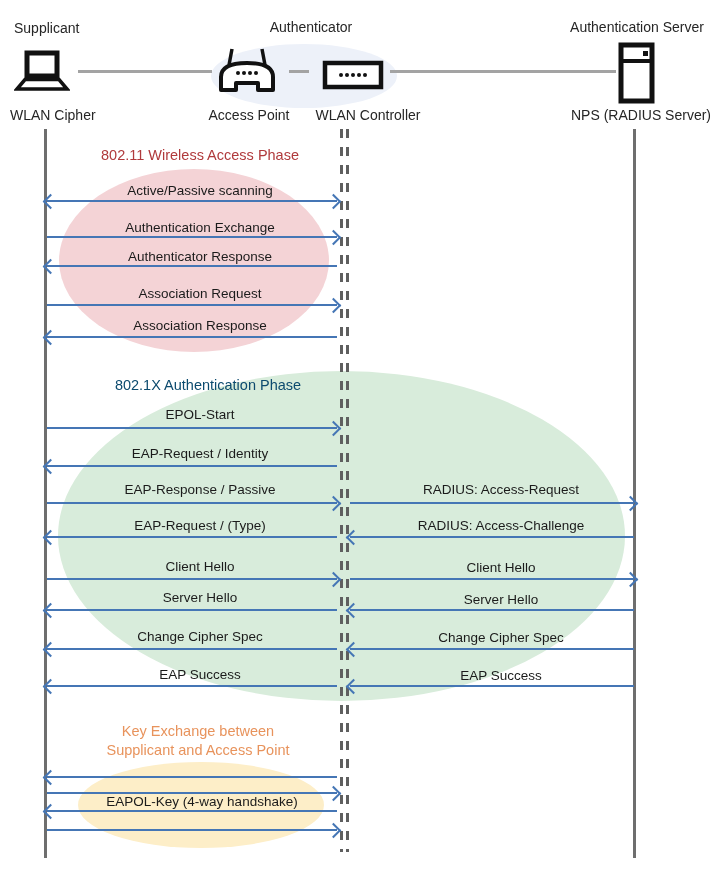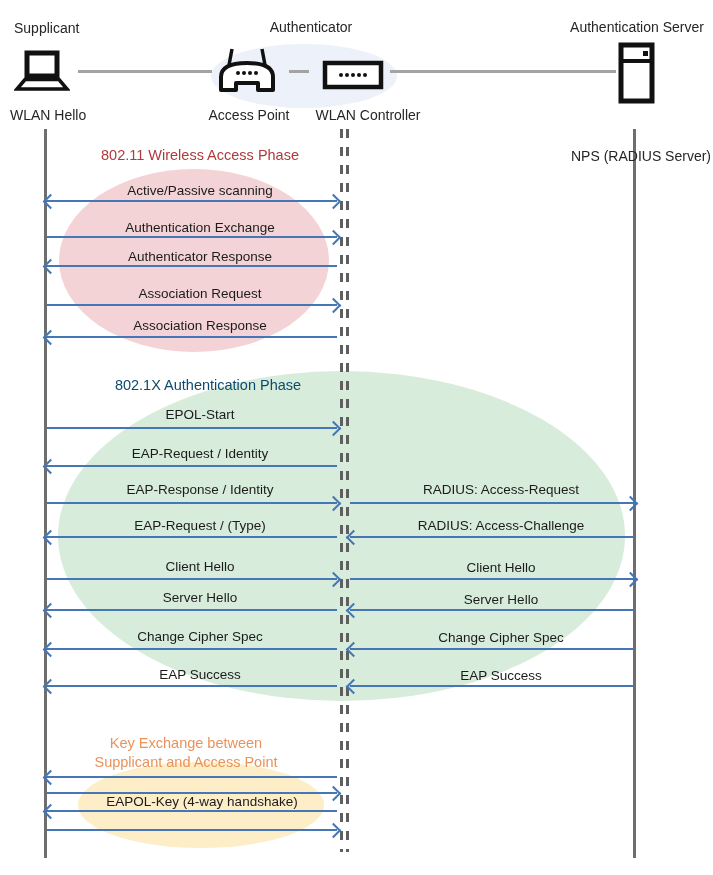--- a/index.html
+++ b/index.html
@@ -84,37 +84,37 @@
     </svg>
   </div>
   <div class="abs" style="left:618px;top:42px;z-index:2;">
     <svg width="37" height="62" viewBox="0 0 37 62">
       <rect x="3" y="3" width="31" height="56" fill="#fff" stroke="#111" stroke-width="5"></rect>
       <line x1="3" y1="19" x2="34" y2="19" stroke="#111" stroke-width="4"></line>
       <rect x="25" y="9" width="5" height="5" fill="#111"></rect>
     </svg>
   </div>
 
-  <div class="abs device-label" style="left:10px;top:107px;">WLAN Hello</div>
+  <div class="abs device-label" style="left:10px;top:107px;">WLAN Cipher</div>
   <div class="abs device-label centered" style="left:249px;top:107px;">Access Point</div>
   <div class="abs device-label centered" style="left:368px;top:107px;">WLAN Controller</div>
-  <div class="abs device-label centered" style="left:641px;top:107px;margin-top:41px;">NPS (RADIUS Server)</div>
+  <div class="abs device-label centered" style="left:641px;top:107px;">NPS (RADIUS Server)</div>
 
   <div class="ellipse" style="left:59px;top:169px;width:270px;height:183px;background:#f4d3d6;"></div>
   <div class="ellipse" style="left:58px;top:371px;width:567px;height:330px;background:#d8ecdb;"></div>
   <div class="ellipse" style="left:78px;top:762px;width:246px;height:86px;background:#fdeec8;"></div>
 
   <div class="lifeline" style="left:44px;top:129px;height:729px;"></div>
   <div class="dashline" style="left:340px;top:129px;height:723px;"></div>
   <div class="dashline" style="left:346px;top:129px;height:723px;"></div>
   <div class="lifeline" style="left:633px;top:129px;height:729px;"></div>
 
   <div class="phase-title pt1" style="left:200px;top:146px;">802.11 Wireless Access Phase</div>
   <div class="phase-title pt2" style="left:208px;top:376px;">802.1X Authentication Phase</div>
-  <div class="phase-title pt3" style="left:186px;top:722px;margin-top:12px;">
+  <div class="phase-title pt3" style="left:198px;top:722px;">
     <div>Key Exchange between</div>
     <div>Supplicant and Access Point</div>
   </div>
 
   <div class="msg-label" style="left:200px;top:183px;">Active/Passive scanning</div>
   <div class="arrow left-sec head-left head-right" style="top:200px;"></div>
 
   <div class="msg-label" style="left:200px;top:220px;">Authentication Exchange</div>
   <div class="arrow left-sec head-right" style="top:236px;"></div>
 
@@ -126,21 +126,21 @@
 
   <div class="msg-label" style="left:200px;top:318px;">Association Response</div>
   <div class="arrow left-sec head-left" style="top:336px;"></div>
 
   <div class="msg-label" style="left:200px;top:407px;">EPOL-Start</div>
   <div class="arrow left-sec head-right" style="top:427px;"></div>
 
   <div class="msg-label" style="left:200px;top:446px;">EAP-Request / Identity</div>
   <div class="arrow left-sec head-left" style="top:465px;"></div>
 
-  <div class="msg-label" style="left:200px;top:482px;">EAP-Response / Identity</div>
+  <div class="msg-label" style="left:200px;top:482px;">EAP-Response / Passive</div>
   <div class="arrow left-sec head-right" style="top:502px;"></div>
   <div class="msg-label" style="left:501px;top:482px;">RADIUS: Access-Request</div>
   <div class="arrow right-sec head-right" style="top:502px;"></div>
 
   <div class="msg-label" style="left:200px;top:518px;">EAP-Request / (Type)</div>
   <div class="arrow left-sec head-left" style="top:536px;"></div>
   <div class="msg-label" style="left:501px;top:518px;">RADIUS: Access-Challenge</div>
   <div class="arrow right-sec head-left" style="top:536px;"></div>
 
   <div class="msg-label" style="left:200px;top:559px;">Client Hello</div>

